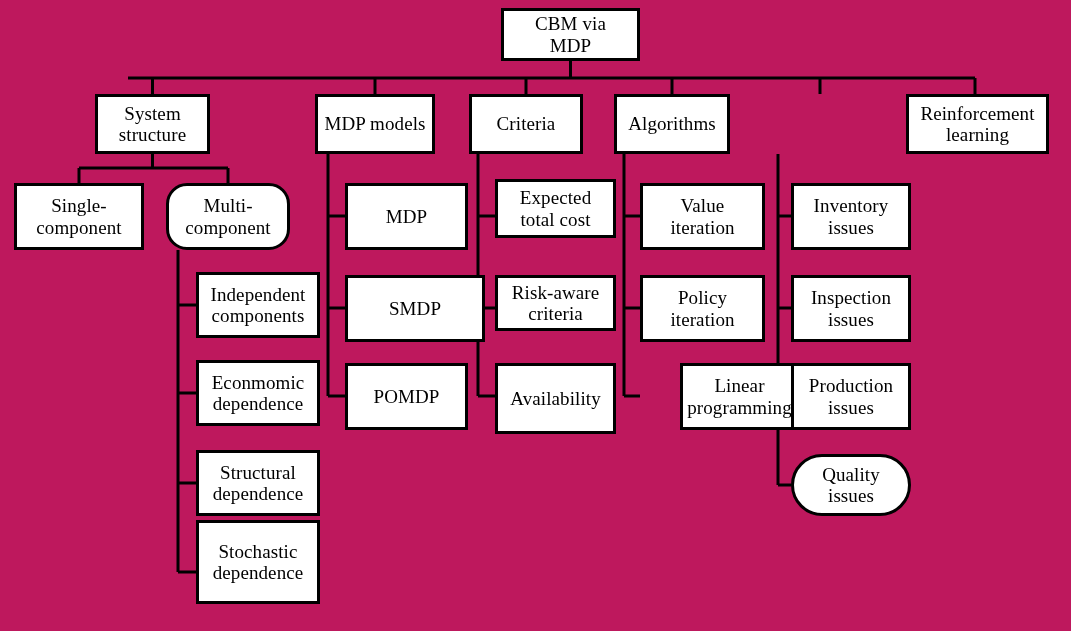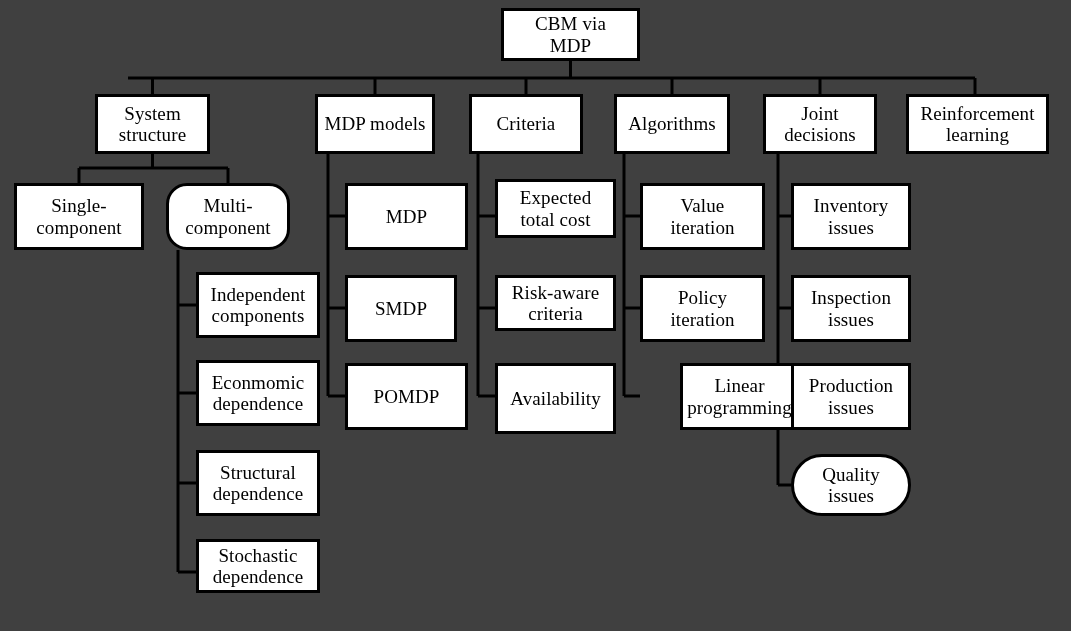--- a/index.html
+++ b/index.html
@@ -9,21 +9,21 @@
     background: #ffffff;
   }
   body {
     font-family: "Liberation Serif", "DejaVu Serif", serif;
     color: #000000;
   }
   #diagram-root {
     position: relative;
     width: 1071px;
     height: 631px;
-    background: #404040;
+    background: #be185d;
     overflow: hidden;
   }
   svg.diagram-canvas {
     position: absolute;
     left: 0;
     top: 0;
     width: 1071px;
     height: 631px;
     display: block;
   }
@@ -131,24 +131,20 @@
   </div>
   <div class="node-box" style="left:315px; top:94px; width:120px; height:60px;">
     <span class="node-label">MDP models</span>
   </div>
   <div class="node-box" style="left:469px; top:94px; width:114px; height:60px;">
     <span class="node-label">Criteria</span>
   </div>
   <div class="node-box" style="left:614px; top:94px; width:116px; height:60px;">
     <span class="node-label">Algorithms</span>
   </div>
-  <div class="node-box" style="left:763px; top:94px; width:114px; height:60px;">
-    <span class="node-label">Joint
-decisions</span>
-  </div>
   <div class="node-box" style="left:906px; top:94px; width:143px; height:60px;">
     <span class="node-label">Reinforcement
 learning</span>
   </div>
 
   <div class="node-box" style="left:14px; top:183px; width:130px; height:67px;">
     <span class="node-label">Single-
 component</span>
   </div>
   <div class="node-box" style="left:166px; top:183px; width:124px; height:67px;border-radius:21px;">
@@ -161,29 +157,29 @@
 components</span>
   </div>
   <div class="node-box" style="left:196px; top:360px; width:124px; height:66px;">
     <span class="node-label">Econmomic
 dependence</span>
   </div>
   <div class="node-box" style="left:196px; top:450px; width:124px; height:66px;">
     <span class="node-label">Structural
 dependence</span>
   </div>
-  <div class="node-box" style="left:196px; top:539px; width:124px; height:54px;">
+  <div class="node-box" style="left:196px; top:520px; width:124px; height:84px;">
     <span class="node-label">Stochastic
 dependence</span>
   </div>
 
   <div class="node-box" style="left:345px; top:183px; width:123px; height:67px;">
     <span class="node-label">MDP</span>
   </div>
-  <div class="node-box" style="left:345px; top:275px; width:112px; height:67px;">
+  <div class="node-box" style="left:345px; top:275px; width:140px; height:67px;">
     <span class="node-label">SMDP</span>
   </div>
   <div class="node-box" style="left:345px; top:363px; width:123px; height:67px;">
     <span class="node-label">POMDP</span>
   </div>
 
   <div class="node-box" style="left:495px; top:179px; width:121px; height:59px;">
     <span class="node-label">Expected
 total cost</span>
   </div>

